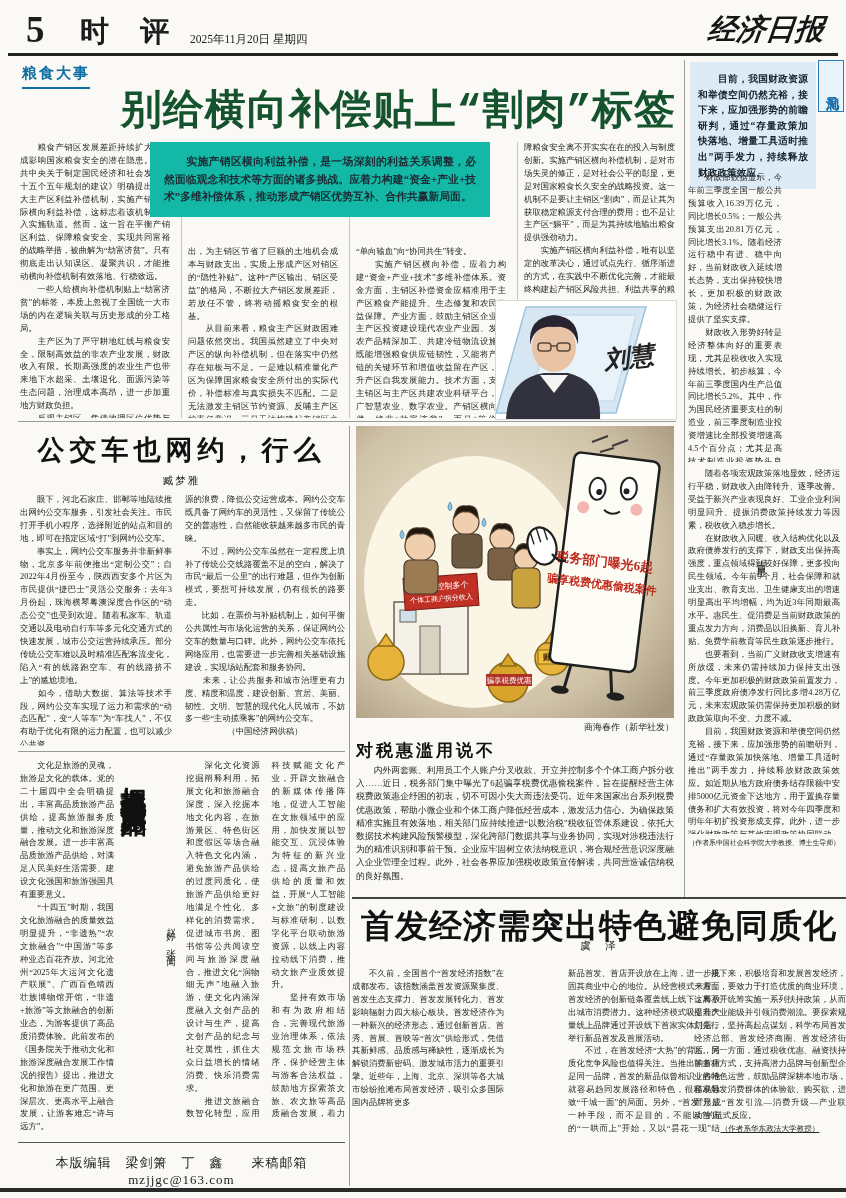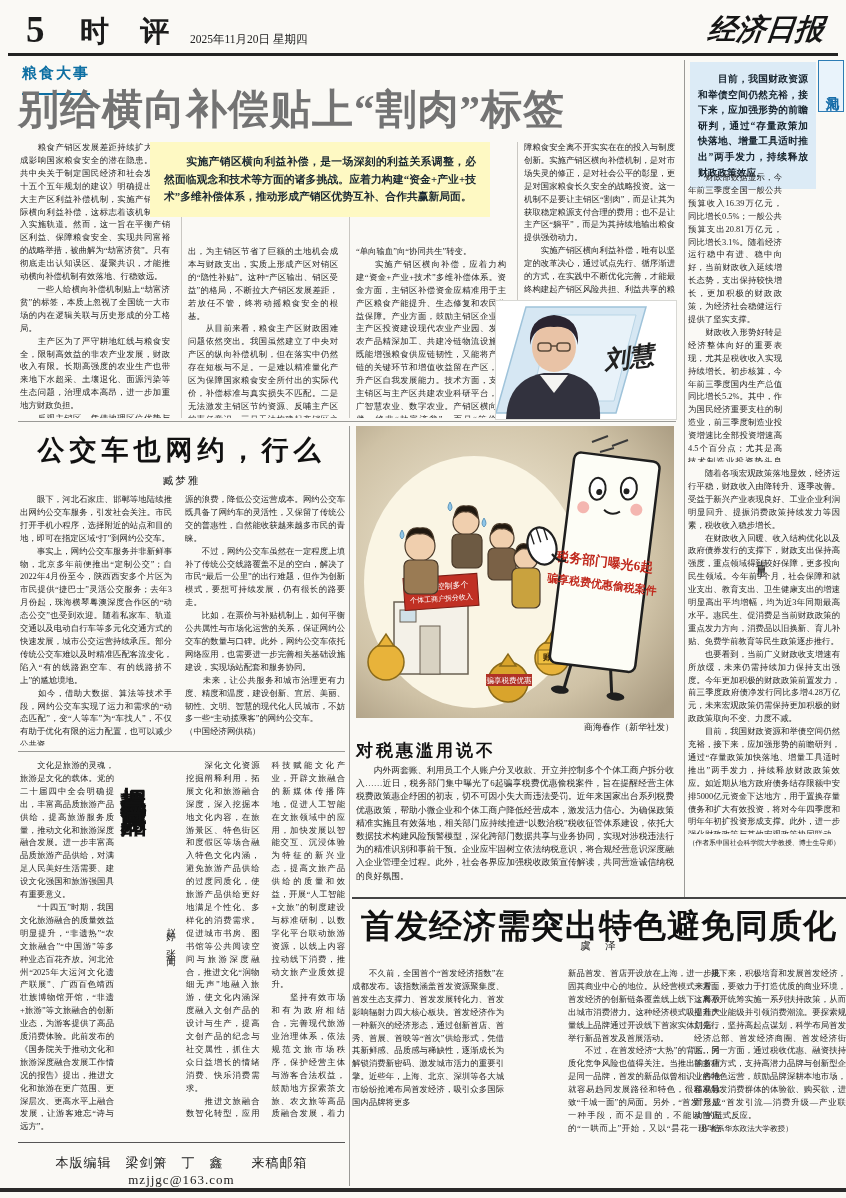--- a/index.html
+++ b/index.html
@@ -12,33 +12,33 @@
   .hrule{position:absolute;height:1px;background:#9a9a96;}
   .vertical{writing-mode:vertical-rl;text-orientation:upright;}
   
   .pageno{font-size:37px;font-weight:bold;}
   .sectionname{font-size:29px;font-weight:bold;letter-spacing:12px;}
   .dateline{font-size:11.5px;color:#222;}
   .masthead{font-size:29px;font-weight:bold;font-style:italic;transform:skewX(-6deg);color:#161616;}
   .headrule{position:absolute;left:8px;top:53px;width:830px;height:3px;background:#232323;}
   
   .kicker{font-size:15px;font-weight:bold;color:#0d6fa3;border-bottom:2px solid #0d6fa3;
-          padding-bottom:10px;letter-spacing:2px;}
-  .mainheadline{font-size:41px;font-weight:900;letter-spacing:1px;text-align:left;color:#737373;}
-  .standfirst{background:#fef9c3;padding:11px 14px;font-size:10.8px;line-height:17.5px;
+          padding-bottom:4px;letter-spacing:2px;}
+  .mainheadline{font-size:41px;font-weight:900;letter-spacing:1px;text-align:right;color:#14532d;font-family:Liberation Mono, monospace;}
+  .standfirst{background:#14b8a6;padding:11px 14px;font-size:10.8px;line-height:17.5px;
               font-weight:bold;text-align:justify;color:#1d2a33;white-space:pre-line;}
   .colrule{position:absolute;width:1px;background:#c9c7c2;}
   
   .bus-headline{font-size:27px;font-weight:bold;letter-spacing:5px;text-align:center;color:#111;}
   .byline{font-size:10.5px;text-align:center;letter-spacing:2px;color:#222;}
   .tax-headline{font-size:17px;font-weight:bold;letter-spacing:3px;color:#111;text-align:right;}
   .shoufa-headline{font-size:33px;font-weight:900;letter-spacing:1px;text-align:center;color:#111;}
   .vert-headline{font-size:27px;font-weight:900;color:#111;letter-spacing:2px;line-height:1;}
   .vert-author{font-size:10px;letter-spacing:4px;color:#222;}
-  .credit-right{text-align:left;font-size:8.4px;}
+  .credit-right{text-align:center;font-size:8.4px;}
   .small-footer{font-size:6.9px;text-align:right;color:#222;white-space:nowrap;}
   .caption{font-size:9px;color:#222;text-align:right;}
   
   .dj-badge{border:1.5px solid #2d7cb5;background:#e9f3fb;color:#176da9;font-weight:bold;
             font-size:13.5px;text-align:center;padding:4px 3px;line-height:1.15;}
   .dj-summary{background:#dcebf6;padding:9px 8px;font-size:9.7px;line-height:15.6px;
               text-align:justify;color:#15222c;white-space:pre-line;font-weight:bold;}
   
   .photo-wrap{background:#fff;border:1px solid #d8d8d4;}
   .signature{font-size:25px;font-style:italic;font-weight:bold;transform:rotate(-7deg);color:#222;}
@@ -233,17 +233,17 @@
   <div class="hrule" style="left:18px;top:1142px;width:327px;background:#555;"></div>
   <div class="abs credits" style="left:18px;top:1154px;width:327px;">本版编辑　梁剑箫　丁　鑫　　来稿邮箱　mzjjgc@163.com</div>
 
   <div class="abs shoufa-headline" style="left:352px;top:904px;width:494px;">首发经济需突出特色避免同质化</div>
   <div class="abs byline" style="left:352px;top:939px;width:494px;">虞　泽</div>
   <div class="abs bodytext" style="left:352px;top:968px;width:152px;height:168px;">　　不久前，全国首个“首发经济指数”在成都发布。该指数涵盖首发资源聚集度、首发生态支撑力、首发发展转化力、首发影响辐射力四大核心板块。首发经济作为一种新兴的经济形态，通过创新首店、首秀、首展、首映等“首次”供给形式，凭借其新鲜感、品质感与稀缺性，逐渐成长为解锁消费新密码、激发城市活力的重要引擎。近些年，上海、北京、深圳等各大城市纷纷抢滩布局首发经济，吸引众多国际国内品牌将更多</div>
   <div class="abs bodytext" style="left:523px;top:968px;width:152px;height:168px;margin-left:45px;">新品首发、首店开设放在上海，进一步巩固其商业中心的地位。从经营模式来看，首发经济的创新链条覆盖线上线下，释放出城市消费潜力。这种经济模式吸引着大量线上品牌通过开设线下首家实体门店，举行新品首发及首展活动。
 　　不过，在首发经济“大热”的背后，同质化竞争风险也值得关注。当推出的首店是同一品牌，首发的新品似曾相识，各地就容易趋同发展路径和特色，很容易导致“千城一面”的局面。另外，“首发”只是一种手段，而不是目的，不能以首店的“一哄而上”开始，又以“昙花一现”结束。</div>
   <div class="abs" style="left:694px;top:968px;width:152px;height:168px;overflow:hidden;">
     <div class="bodytext">　　接下来，积极培育和发展首发经济，一方面，要致力于打造优质的商业环境，这离不开统筹实施一系列扶持政策，从而提升产业能级并引领消费潮流。要探索规划先行，坚持高起点谋划，科学布局首发经济总部、首发经济商圈、首发经济街区。另一方面，通过税收优惠、融资扶持等多种方式，支持高潜力品牌与创新型企业的特色运营，鼓励品牌深耕本地市场，精准触发消费群体的体验欲、购买欲，进而形成“首发引流—消费升级—产业联动”的链式反应。</div>
-    <div class="bodytext credit-right" style="font-size:7.6px;">（作者系华东政法大学教授）</div>
+    <div class="bodytext credit-right" style="font-size:7.6px;text-decoration:underline;">（作者系华东政法大学教授）</div>
   </div>
 
   <div class="bottomband"></div>
 </div>
 
 </body></html>

